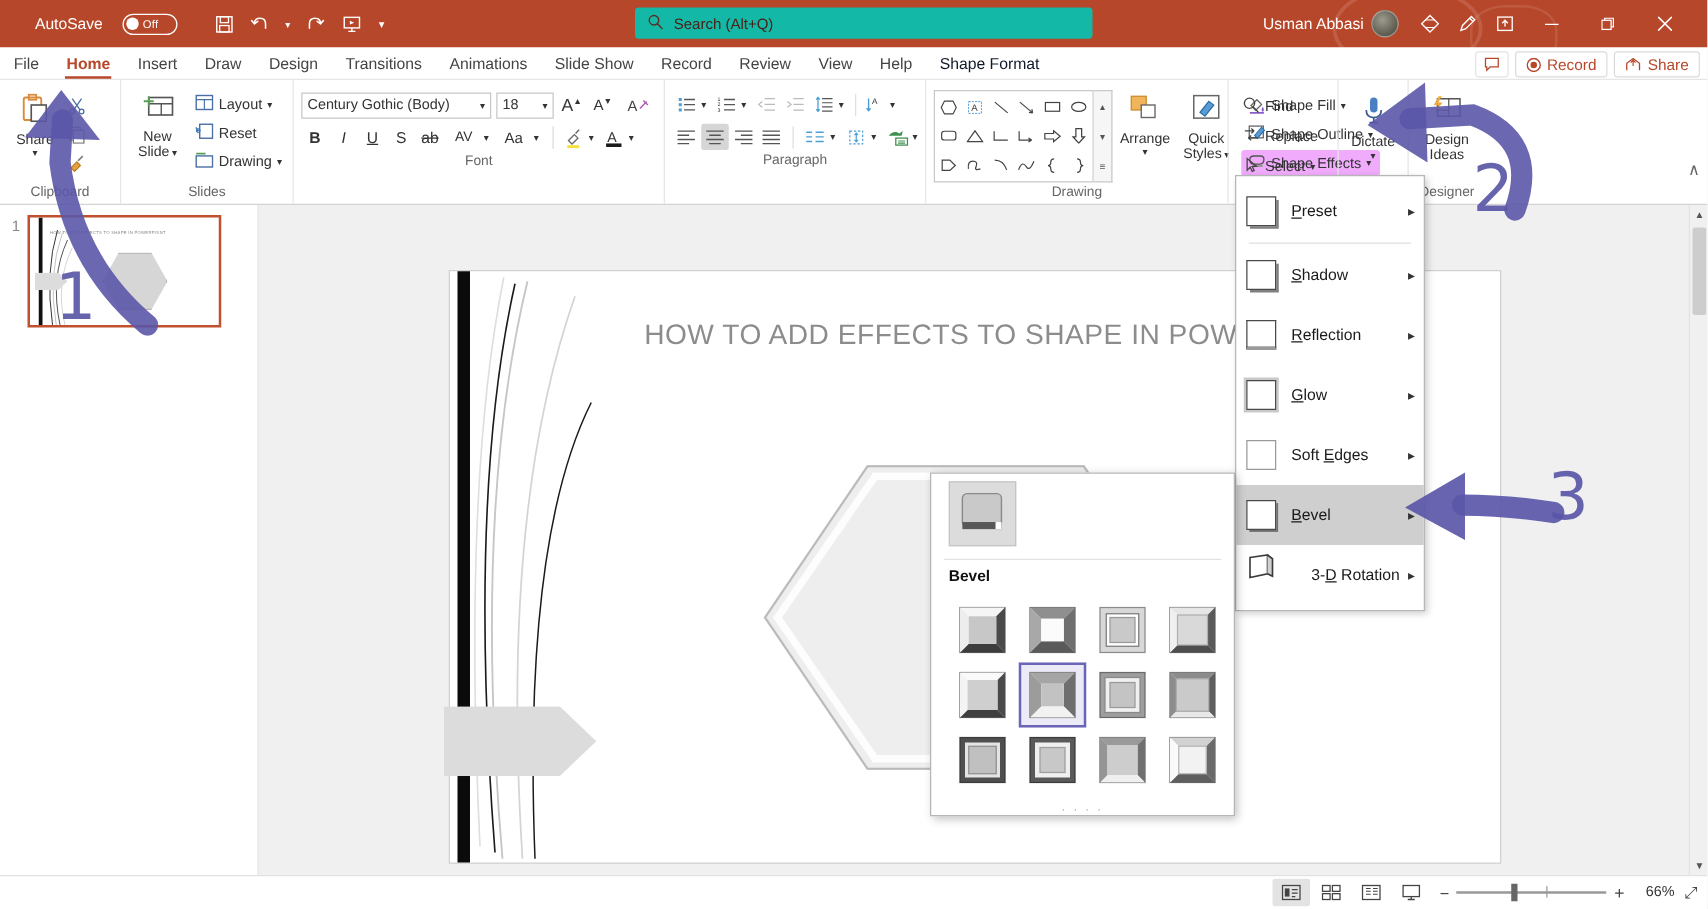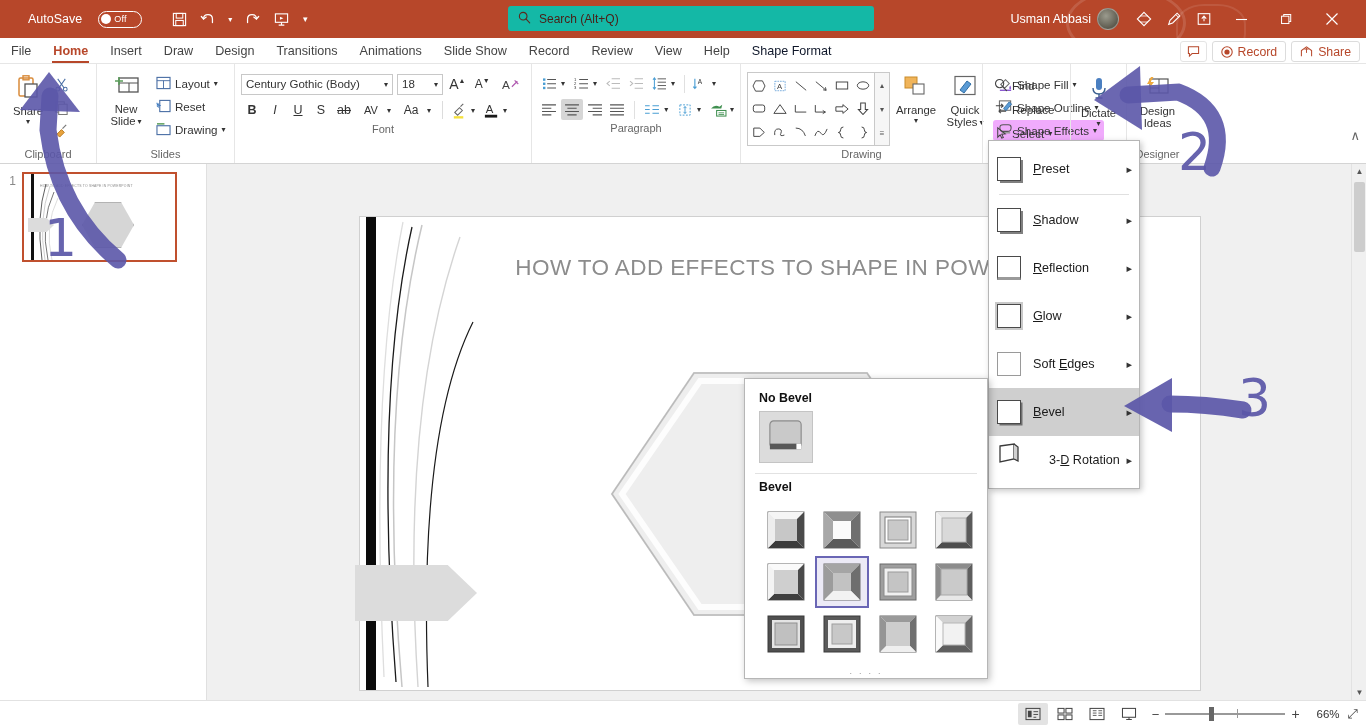--- a/index.html
+++ b/index.html
@@ -1013,21 +1013,20 @@
           <path d="M3 5 L17 3 L17 18 L3 21 Z" fill="#fff" stroke="#3a3a3a" stroke-width="1.3"></path>
           <path d="M17 3 L21 6 L21 20 L17 18" fill="#d0d0d0" stroke="#3a3a3a" stroke-width="1.3"></path>
         </svg>
     </span>
     <span class="se-label">3-<u>D</u> Rotation</span>
     <span class="se-arrow">▸</span>
   </div>
 </div>
 
 <div class="bevel-panel">
-  <div class="bv-head">No Bevel</div>
   <div class="bv-nobevel-row">
     <div class="bv-tile sel-gray">
       <svg width="38" height="36" viewBox="0 0 40 38">
         <rect x="3" y="2" width="33" height="28" rx="4" fill="#c9c9c9" stroke="#8a8a8a" stroke-width="1.2"></rect>
         <rect x="3" y="26" width="33" height="6" fill="#585858"></rect>
         <rect x="31" y="26" width="5" height="6" fill="#fff"></rect>
       </svg>
     </div>
   </div>
   <div class="bv-sep"></div>

